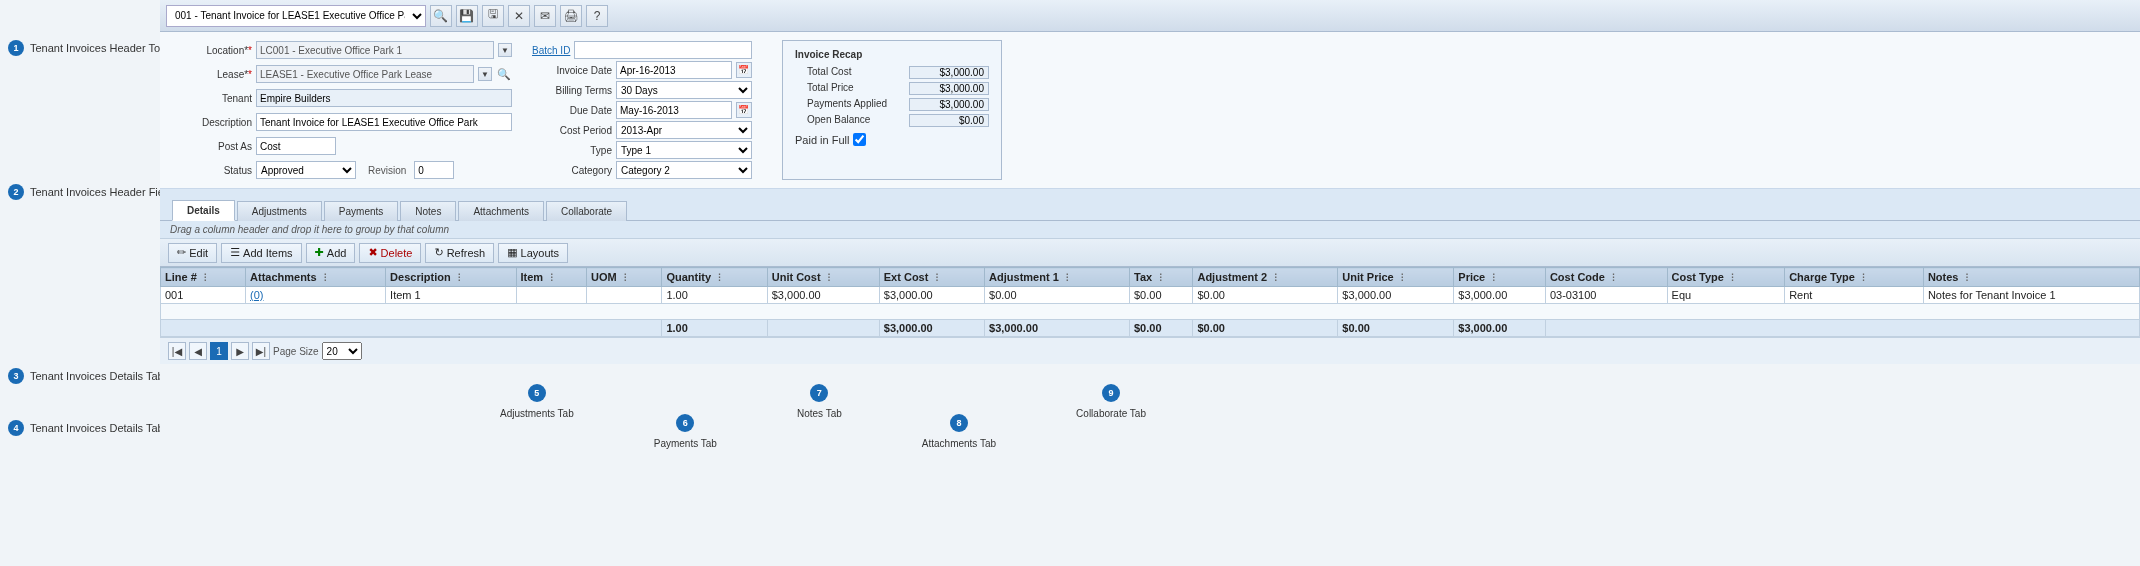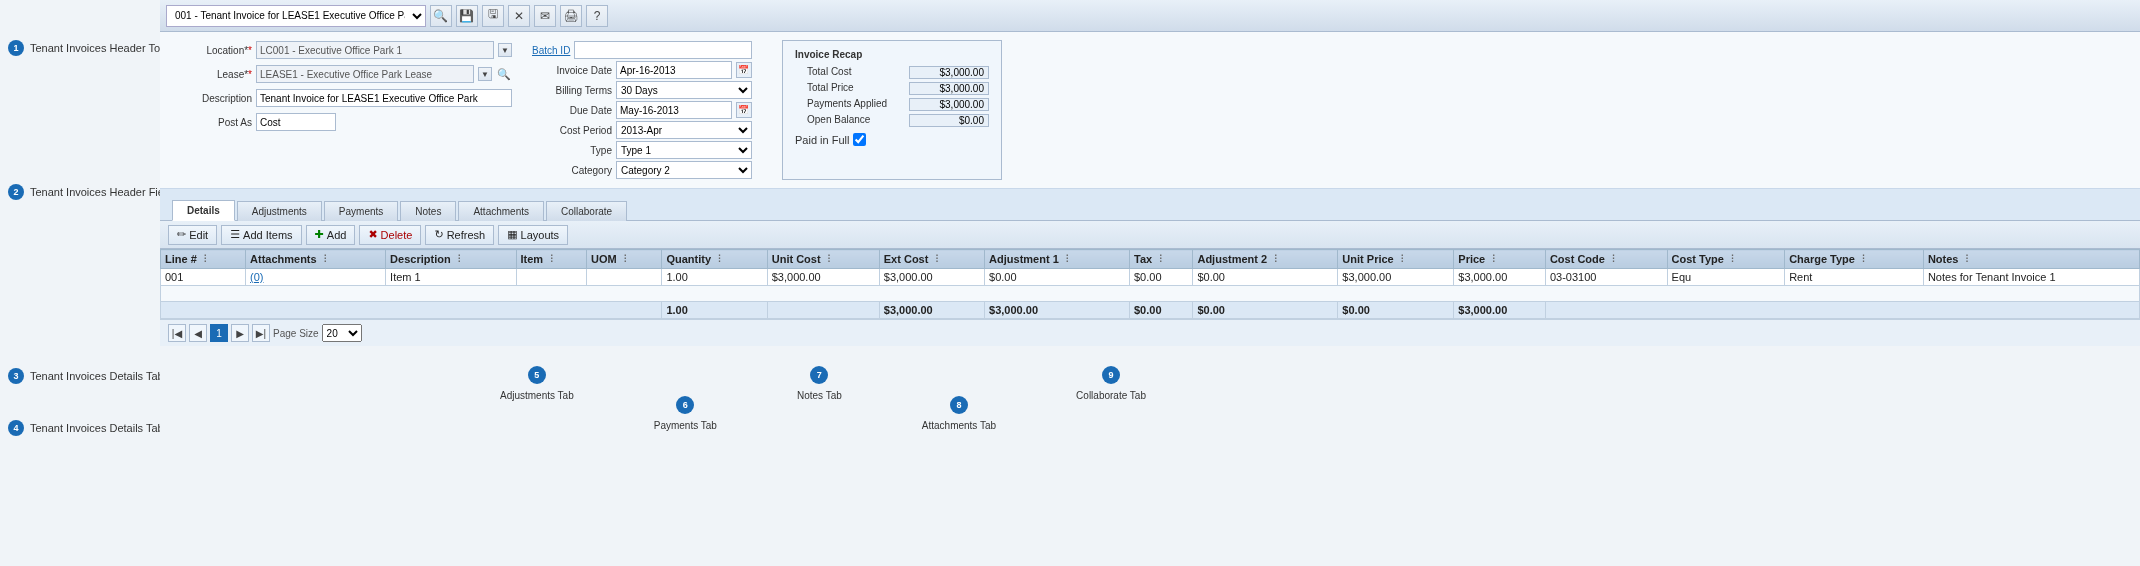--- a/index.html
+++ b/index.html
@@ -232,21 +232,21 @@
     .data-table th {
       background: linear-gradient(to bottom, #c8d8ea, #b8cce0);
       border: 1px solid #a0b8cc;
       padding: 3px 4px;
       text-align: left;
       white-space: nowrap;
       color: #222;
       font-weight: bold;
     }
     .data-table th .col-sort {
-      display: inline-flex; gap: 2px;
+      display: inline-flex; align-items: center; gap: 2px;
     }
     .data-table td {
       border: 1px solid #c0d0e0;
       padding: 2px 4px;
       white-space: nowrap;
       color: #222;
     }
     .data-table tr.data-row td { background: #fff; }
     .data-table tr.total-row td {
       background: #dbe8f5;
@@ -382,26 +382,38 @@
           <input class="field-input readonly" type="text" value="LC001 - Executive Office Park 1" readonly="" style="">
           <div class="toolbar-icon-btn" style="width:14px;height:14px;font-size:8px;">▼</div>
         </div>
         <div class="field-row">
           <span class="field-label required">Lease*</span>
           <input class="field-input readonly" type="text" value="LEASE1 - Executive Office Park Lease" readonly="" style="">
           <div class="toolbar-icon-btn" style="width:14px;height:14px;font-size:8px;">▼</div>
           <span class="search-icon-btn">🔍</span>
         </div>
         <div class="field-row">
+          <span class="field-label">Tenant</span>
+          <input class="field-input" type="text" value="Empire Builders" style="background: rgb(232, 240, 248);">
+        </div>
+        <div class="field-row">
           <span class="field-label">Description</span>
           <input class="field-input" type="text" value="Tenant Invoice for LEASE1 Executive Office Park" style="">
         </div>
         <div class="field-row">
           <span class="field-label">Post As</span>
           <input class="field-input" type="text" value="Cost" style="width: 80px; flex: 0 0 auto;">
+        </div>
+        <div class="field-row">
+          <span class="field-label">Status</span>
+          <select class="field-select" style="width:100px; flex:none;">
+            <option>Approved</option>
+          </select>
+          <span style="font-size:10px; color:#555; margin-left:8px;">Revision</span>
+          <input class="field-input" type="text" value="0" style="width: 40px; flex: 0 0 auto; margin-left: 4px;">
         </div>
       </div>
 
       <div class="fields-col2">
         <div class="field-row">
           <span class="batch-link">Batch ID</span>
           <input class="field-input" type="text" value="" style="width: 80px;">
         </div>
         <div class="field-row">
           <span class="field-label">Invoice Date</span>
@@ -468,20 +480,21 @@
       <div class="tab active">Details</div>
       <div class="tab">Adjustments</div>
       <div class="tab">Payments</div>
       <div class="tab">Notes</div>
       <div class="tab">Attachments</div>
       <div class="tab">Collaborate</div>
     </div>
 
     <div class="details-section">
 
+      <div class="drag-hint">Drag a column header and drop it here to group by that column</div>
 
       <div class="details-toolbar">
         <div class="det-btn">
           <span>✏</span>
           <span>Edit</span>
         </div>
         <div class="det-btn">
           <span>☰</span>
           <span>Add Items</span>
         </div>

